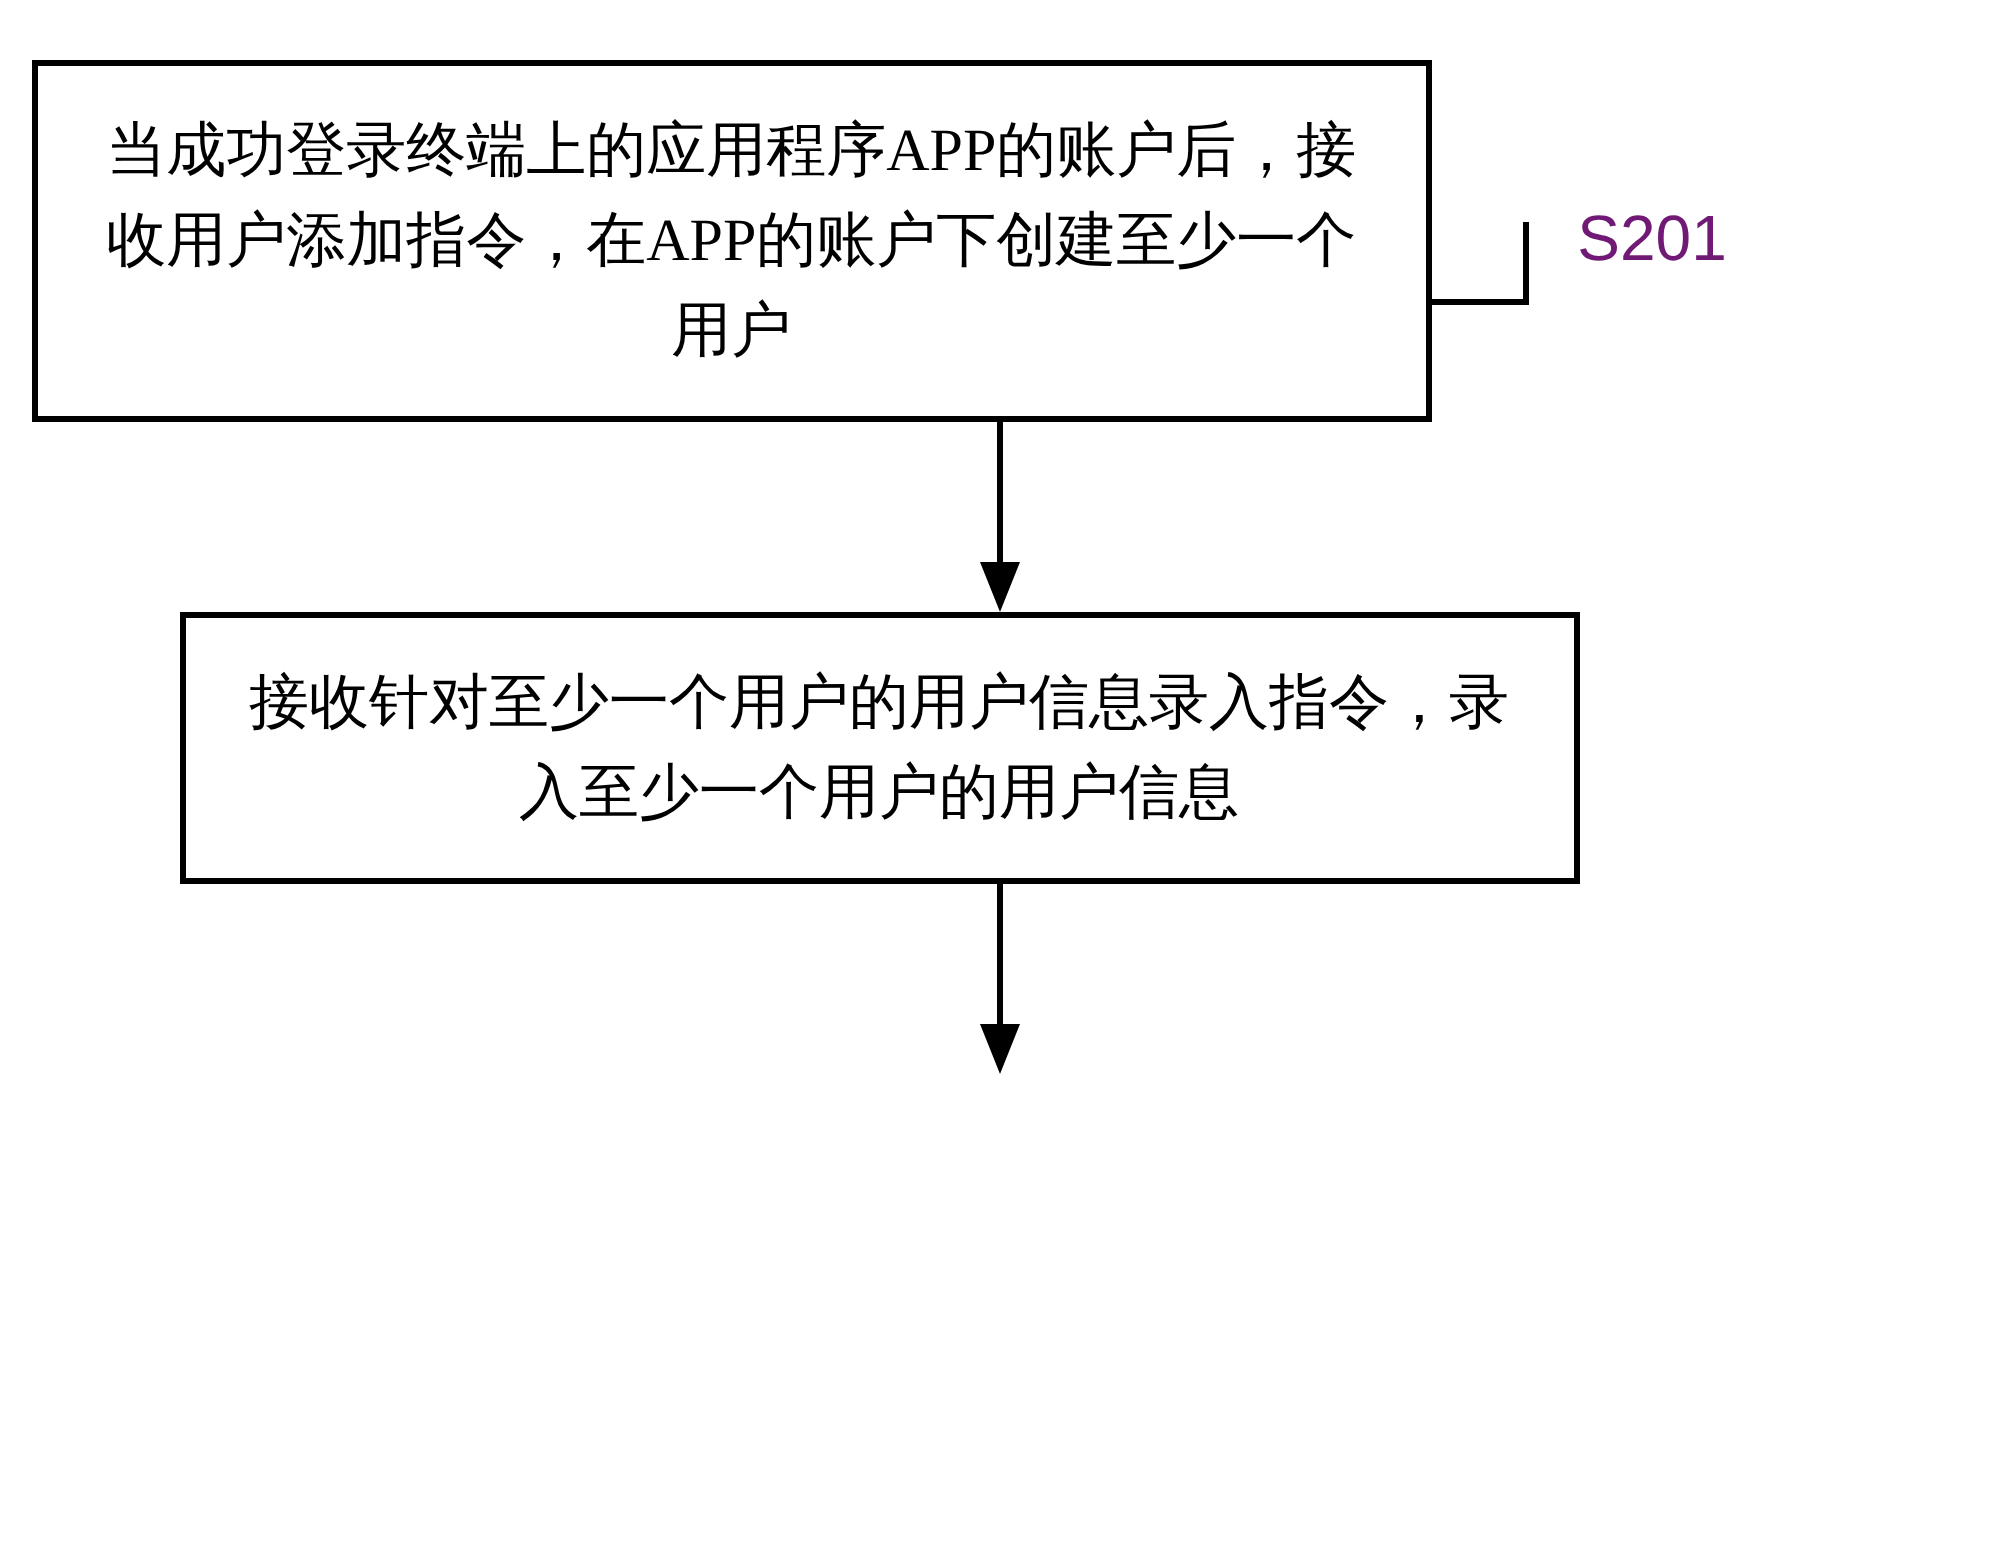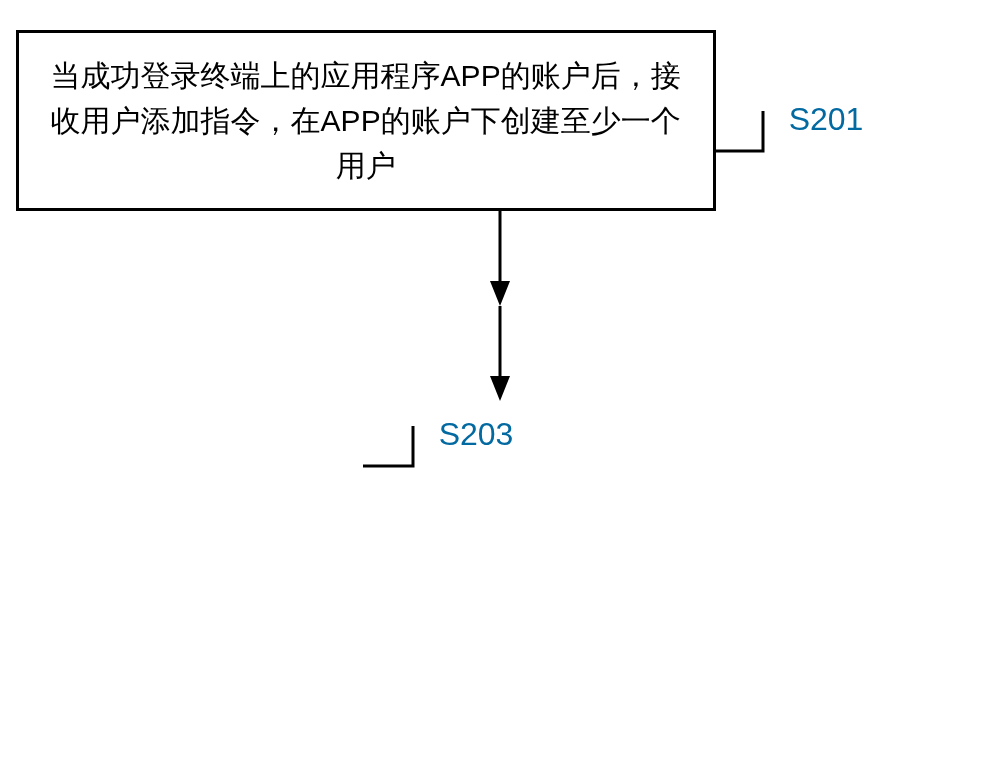--- a/index.html
+++ b/index.html
@@ -30,35 +30,36 @@
     }
     .box {
       border: 3px solid #000;
       background: #fff;
       width: 700px;
       padding: 20px 25px;
       font-size: 30px;
       line-height: 1.5;
       text-align: center;
       color: #000;
+      font-family: Liberation Serif, serif;
     }
     .label-connector {
       position: relative;
       display: flex;
       align-items: flex-start;
       margin-left: -3px;
       margin-top: 25px;
     }
     .label-connector svg {
       display: block;
     }
     .step-label {
       font-size: 32px;
       font-weight: 400;
-      color: #0369a1;
+      color: #701a75;
       margin-left: 16px;
       margin-top: -10px;
     }
     .arrow {
       display: flex;
       justify-content: center;
       width: 100%;
       height: 95px;
     }
     .arrow svg {
@@ -86,31 +87,28 @@
   </div>
 
   <div class="arrow">
     <svg width="30" height="95" viewBox="0 0 30 95">
       <line x1="15" y1="0" x2="15" y2="75" stroke="#000" stroke-width="3"></line>
       <polygon points="15,95 5,70 25,70" fill="#000"></polygon>
     </svg>
   </div>
 
   <div class="step-row left-offset">
+    <div class="box">
+      <span>接收针对至少一个用户的用户信息录入指令，录入至少一个用户的用户信息</span>
+    </div>
   </div>
 
   <div class="arrow">
     <svg width="30" height="95" viewBox="0 0 30 95">
       <line x1="15" y1="0" x2="15" y2="75" stroke="#000" stroke-width="3"></line>
       <polygon points="15,95 5,70 25,70" fill="#000"></polygon>
     </svg>
   </div>
 
   <div class="step-row left-offset">
-    <div class="label-connector">
-      <svg width="60" height="45" viewBox="0 0 60 45">
-        <path d="M 0 40 L 50 40 L 50 0" stroke="#000" stroke-width="3" fill="none"></path>
-      </svg>
-      <span class="step-label">S203</span>
-    </div>
   </div>
 
 </div>
 
 </body></html>

